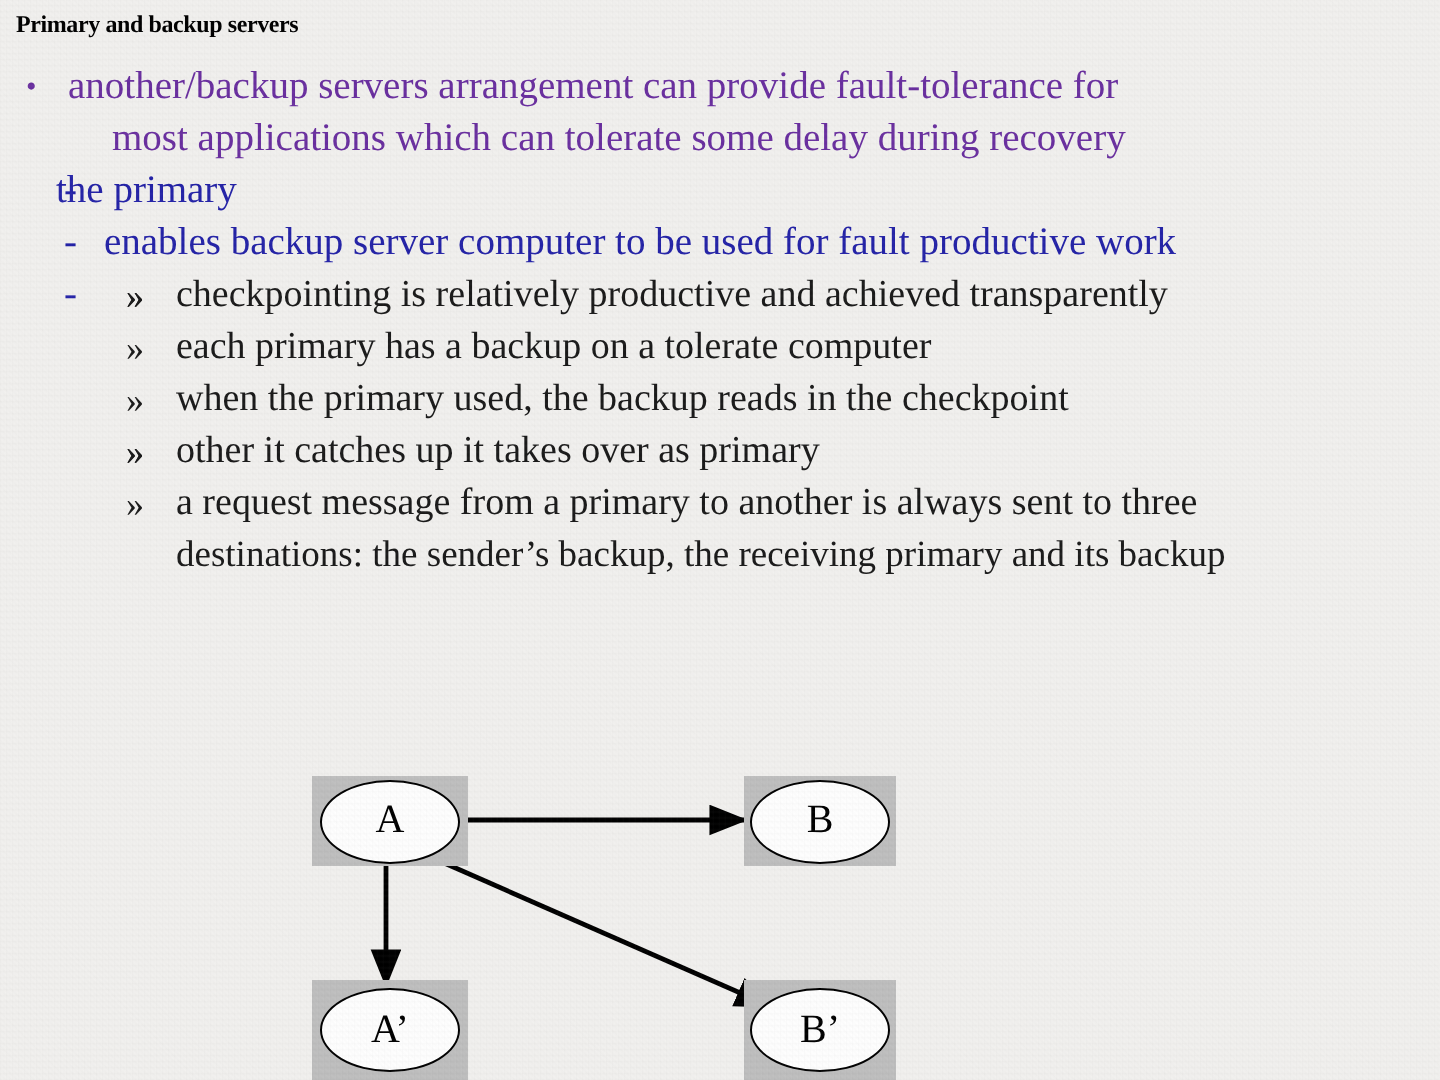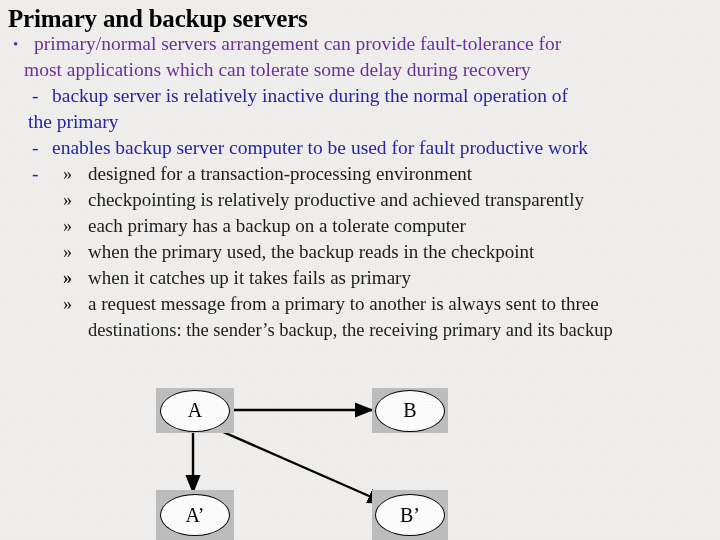--- a/index.html
+++ b/index.html
@@ -30,21 +30,21 @@
     position: absolute;
     inset: 0;
     z-index: 2;
   }
 
   
   .slide-title {
     position: absolute;
     left: 8px;
     top: 5px;
-    font-size: 25px;
+    font-size: 12px;
     font-weight: bold;
     color: #000000;
     letter-spacing: -0.2px;
     white-space: nowrap;
   }
 
   
   .body-block {
     position: absolute;
     left: 0;
@@ -64,21 +64,21 @@
     padding-left: 34px;
   }
   .lvl1 .bullet {
     position: absolute;
     left: 13px;
     top: 0;
     font-size: 15px;
     line-height: 26px;
     color: #6a2fa0;
   }
-  .lvl1.cont { padding-left: 24px; }
+  .lvl1.cont { padding-left: 24px; margin-left: 32px; }
 
   
   .lvl2 {
     color: #2423a8;
     padding-left: 52px;
   }
   .lvl2 .bullet {
     position: absolute;
     left: 32px;
     top: 0;
@@ -154,65 +154,63 @@
 <body>
 
 <div id="slide">
 
   <div class="slide-title">Primary and backup servers</div>
 
   <div class="body-block">
 
     <div class="line lvl1">
       <span class="bullet">•</span>
-      <span>primary/normal servers arrangement can provide fault-tolerance for</span>
+      <span>another/backup servers arrangement can provide fault-tolerance for</span>
     </div>
     <div class="line lvl1 cont">
       <span>most applications which can tolerate some delay during recovery</span>
     </div>
 
     <div class="line lvl2">
       <span class="bullet">-</span>
-      <span>backup server is relatively inactive during the normal operation of</span>
     </div>
     <div class="line lvl2 cont">
       <span>the primary</span>
     </div>
 
     <div class="line lvl2">
       <span class="bullet">-</span>
       <span>enables backup server computer to be used for fault productive work</span>
     </div>
 
     <div class="line lvl2">
       <span class="bullet">-</span>
     </div>
 
     <div class="line lvl3">
       <span class="bullet">»</span>
-      <span>designed for a transaction-processing environment</span>
     </div>
     <div class="line lvl3">
       <span class="bullet">»</span>
       <span>checkpointing is relatively productive and achieved transparently</span>
     </div>
     <div class="line lvl3">
       <span class="bullet">»</span>
       <span>each primary has a backup on a tolerate computer</span>
     </div>
     <div class="line lvl3">
       <span class="bullet">»</span>
       <span>when the primary used, the backup reads in the checkpoint</span>
     </div>
     <div class="line lvl3">
       <span class="bullet">»</span>
     </div>
     <div class="line lvl3">
       <span class="bullet">»</span>
-      <span>when it catches up it takes fails as primary</span>
+      <span>other it catches up it takes over as primary</span>
     </div>
 
     <div class="line lvl3">
       <span class="bullet">»</span>
       <span>a request message from a primary to another is always sent to three</span>
     </div>
     <div class="line lvl3 cont">
       <span>destinations: the sender’s backup, the receiving primary and its backup</span>
     </div>
 

